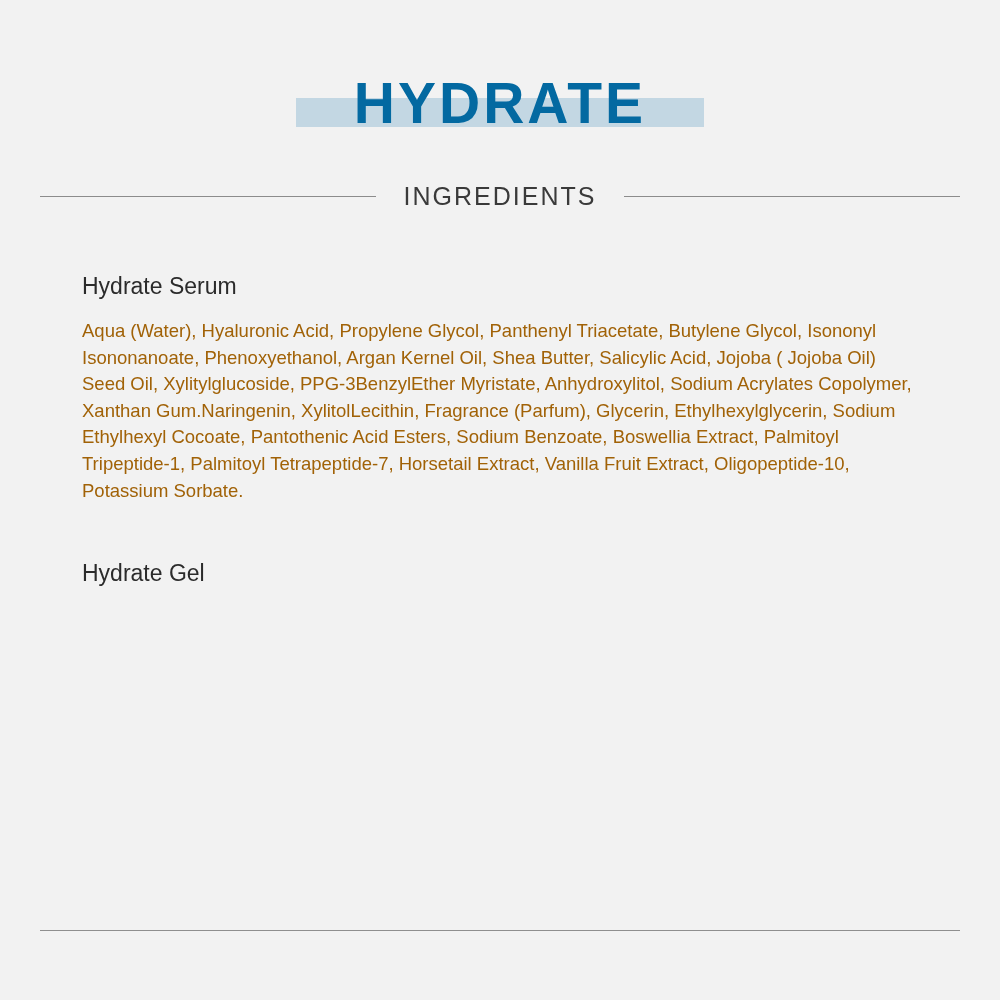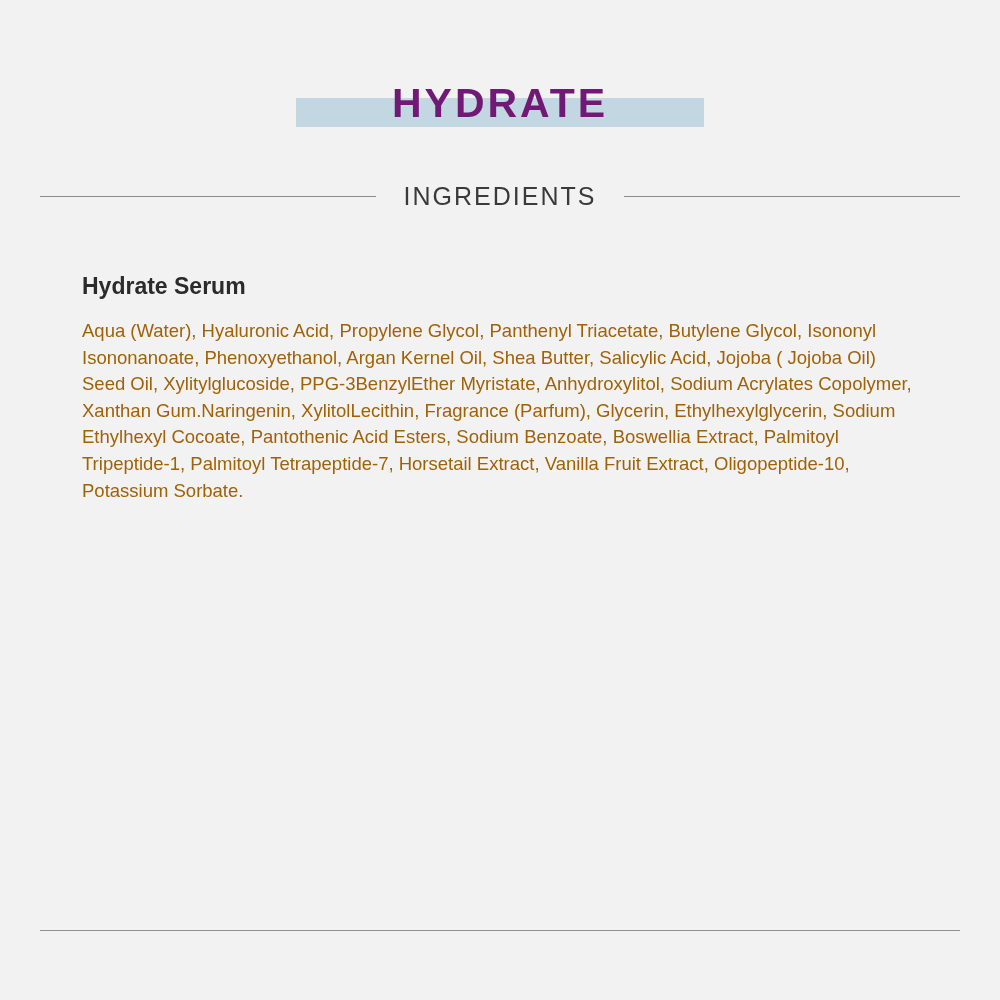--- a/index.html
+++ b/index.html
@@ -35,24 +35,24 @@
     left: 50%;
     transform: translateX(-50%);
     top: 30px;
     width: 408px;
     height: 29px;
     background: #c3d7e3;
   }
   .title-text {
     position: relative;
     display: inline-block;
-    font-size: 41px;
+    font-size: 57px;
     font-weight: bold;
     letter-spacing: 3px;
-    color: #701a75;
+    color: #0369a1;
     line-height: 70px;
   }
 
   
   .section-head {
     position: absolute;
     top: 178px;
     left: 40px;
     width: 920px;
     display: flex;
@@ -77,21 +77,21 @@
     position: absolute;
     top: 272px;
     left: 82px;
     width: 860px;
   }
   .block {
     margin-bottom: 34px;
   }
   .block-title {
     font-size: 23px;
-    font-weight: bold;
+    font-weight: normal;
     color: #2b2b2b;
     margin: 0 0 18px 0;
     line-height: 28px;
   }
   .block-body {
     font-size: 18.5px;
     line-height: 26.6px;
     color: #a16207;
     margin: 0;
     max-width: 840px;
@@ -129,19 +129,20 @@
 
   <div class="content">
 
     <div class="block serum">
       <h2 class="block-title">Hydrate Serum</h2>
       <p class="block-body">Aqua (Water), Hyaluronic Acid, Propylene Glycol, Panthenyl Triacetate, Butylene Glycol, Isononyl Isononanoate, Phenoxyethanol, Argan Kernel Oil, Shea Butter, Salicylic Acid, Jojoba ( Jojoba Oil) Seed Oil, Xylitylglucoside, PPG-3BenzylEther Myristate, Anhydroxylitol, Sodium Acrylates Copolymer, Xanthan Gum.Naringenin, XylitolLecithin, Fragrance (Parfum), Glycerin, Ethylhexylglycerin, Sodium Ethylhexyl Cocoate, Pantothenic Acid Esters, Sodium Benzoate, Boswellia Extract, Palmitoyl Tripeptide-1, Palmitoyl Tetrapeptide-7, Horsetail Extract, Vanilla Fruit Extract, Oligopeptide-10, Potassium Sorbate.</p>
     </div>
 
 
     <div class="block gel">
+      <h2 class="block-title">Hydrate Gel</h2>
     </div>
 
   </div>
 
   <div class="footer-rule"></div>
 
 </div>
 
 </body></html>

